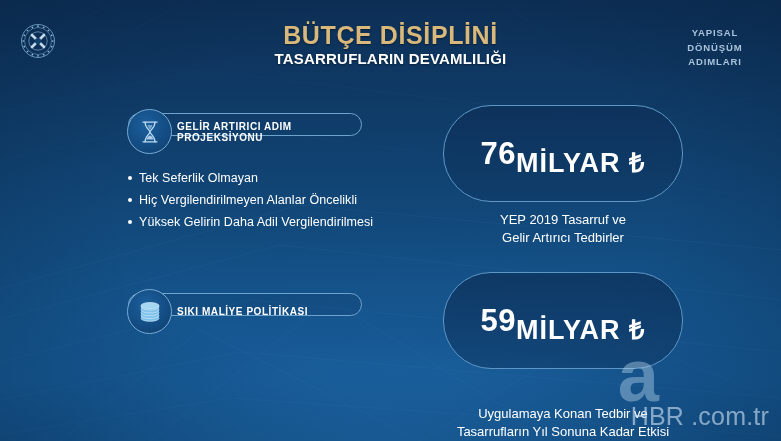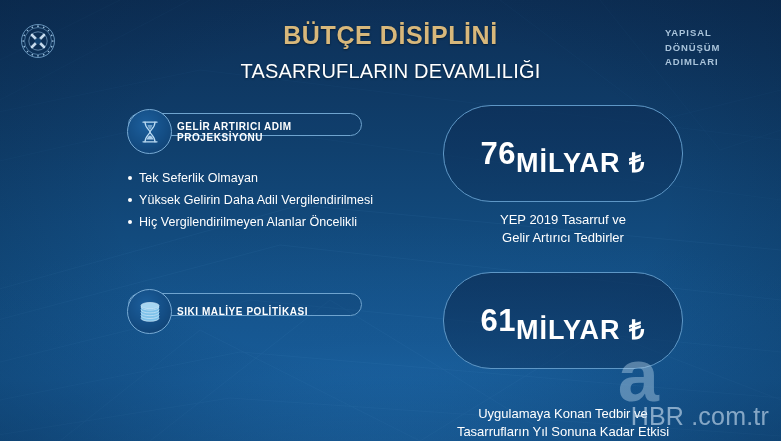--- a/index.html
+++ b/index.html
@@ -53,35 +53,35 @@
   }
   .title-main {
     font-size: 25px;
     font-weight: bold;
     letter-spacing: 0.6px;
     color: #d8b87b;
     line-height: 1.08;
     text-shadow: 0 1px 2px rgba(0,0,0,0.45);
   }
   .title-sub {
-    font-size: 20px;
-    font-weight: normal;
+    font-size: 15px;
+    font-weight: bold;
     letter-spacing: 0.2px;
     color: #ffffff;
     line-height: 1.12;
-    margin-top: 11px;
+    margin-top: 2px;
     text-shadow: 0 1px 2px rgba(0,0,0,0.40);
   }
 
   .corner-label {
     position: absolute;
     right: 16px;
     top: 26px;
     width: 100px;
-    text-align: left;
+    text-align: center;
     font-size: 9.5px;
     font-weight: bold;
     letter-spacing: 0.9px;
     line-height: 1.55;
     color: #a9c3da;
   }
 
   
   .pill {
     position: absolute;
@@ -305,25 +305,25 @@
     <div class="pill-label">GELİR ARTIRICI ADIM PROJEKSİYONU</div>
   </div>
 
   <div class="bullets">
     <div class="bullet-row">
       <span class="bullet-dot"></span>
       <span class="bullet-text">Tek Seferlik Olmayan</span>
     </div>
     <div class="bullet-row">
       <span class="bullet-dot"></span>
-      <span class="bullet-text">Yüksek Gelirin Daha Adil Vergilendirilmesi</span>
+      <span class="bullet-text">Hiç Vergilendirilmeyen Alanlar Öncelikli</span>
     </div>
     <div class="bullet-row">
       <span class="bullet-dot"></span>
-      <span class="bullet-text">Hiç Vergilendirilmeyen Alanlar Öncelikli</span>
+      <span class="bullet-text">Yüksek Gelirin Daha Adil Vergilendirilmesi</span>
     </div>
   </div>
 
   <div class="pill two">
     <div class="pill-icon">
       <svg width="26" height="26" viewBox="0 0 26 26">
         <g fill="#7ec2ea" stroke="#cfe7f8" stroke-width="0.7">
           <ellipse cx="13" cy="19.2" rx="9" ry="3.1"></ellipse>
           <rect x="4" y="16.3" width="18" height="2.9" stroke="none"></rect>
           <ellipse cx="13" cy="16.4" rx="9" ry="3.1"></ellipse>
@@ -343,21 +343,21 @@
   <div class="stat-card one">
     <div class="stat-number">76</div>
     <div class="stat-unit">MİLYAR ₺</div>
   </div>
   <div class="stat-caption one">
     <div>YEP 2019 Tasarruf ve</div>
     <div>Gelir Artırıcı Tedbirler</div>
   </div>
 
   <div class="stat-card two">
-    <div class="stat-number">61</div>
+    <div class="stat-number">59</div>
     <div class="stat-unit">MİLYAR ₺</div>
   </div>
   <div class="stat-caption two">
     <div>Uygulamaya Konan Tedbir ve</div>
     <div>Tasarrufların Yıl Sonuna Kadar Etkisi</div>
   </div>
 
   <div class="watermark">
     <div class="wm-a">a</div>
     <div class="wm-text">HBR .com.tr</div>

